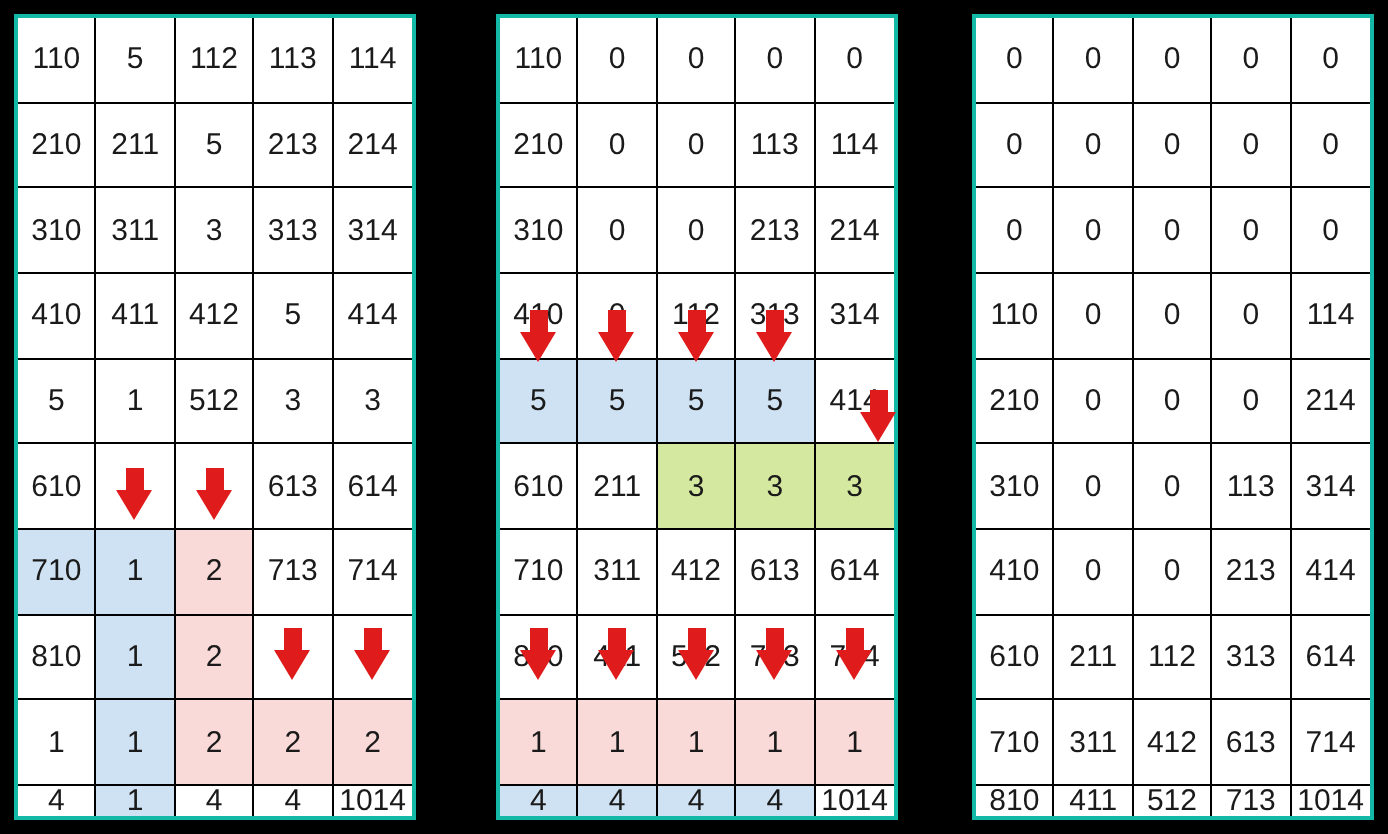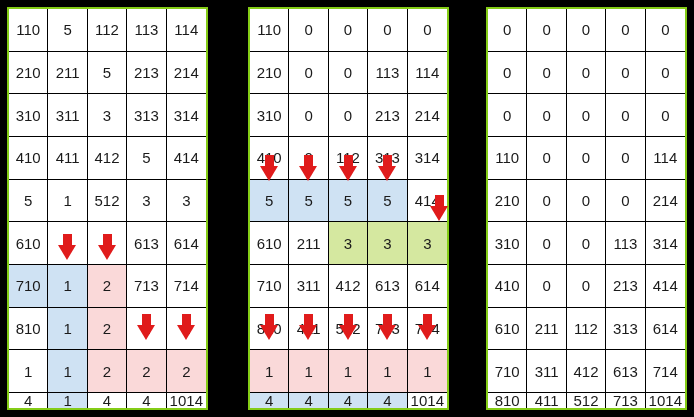--- a/index.html
+++ b/index.html
@@ -12,21 +12,21 @@
   }
   #stage {
     position: relative;
     width: 694px;
     height: 417px;
     background: #000000;
   }
   .grid-panel {
     position: absolute;
     background: #ffffff;
-    border: 2px solid #84cc16;
+    border: 2px solid #14b8a6;
     display: grid;
     grid-template-columns: repeat(5, 1fr);
     grid-template-rows: repeat(9, 1fr);
   }
   #panel-0 { left: 7px;   top: 7px; width: 201px; height: 403px; }
   #panel-1 { left: 248px; top: 7px; width: 201px; height: 403px; }
   #panel-2 { left: 486px; top: 7px; width: 201px; height: 403px; }
 
   .cell {
     position: relative;

